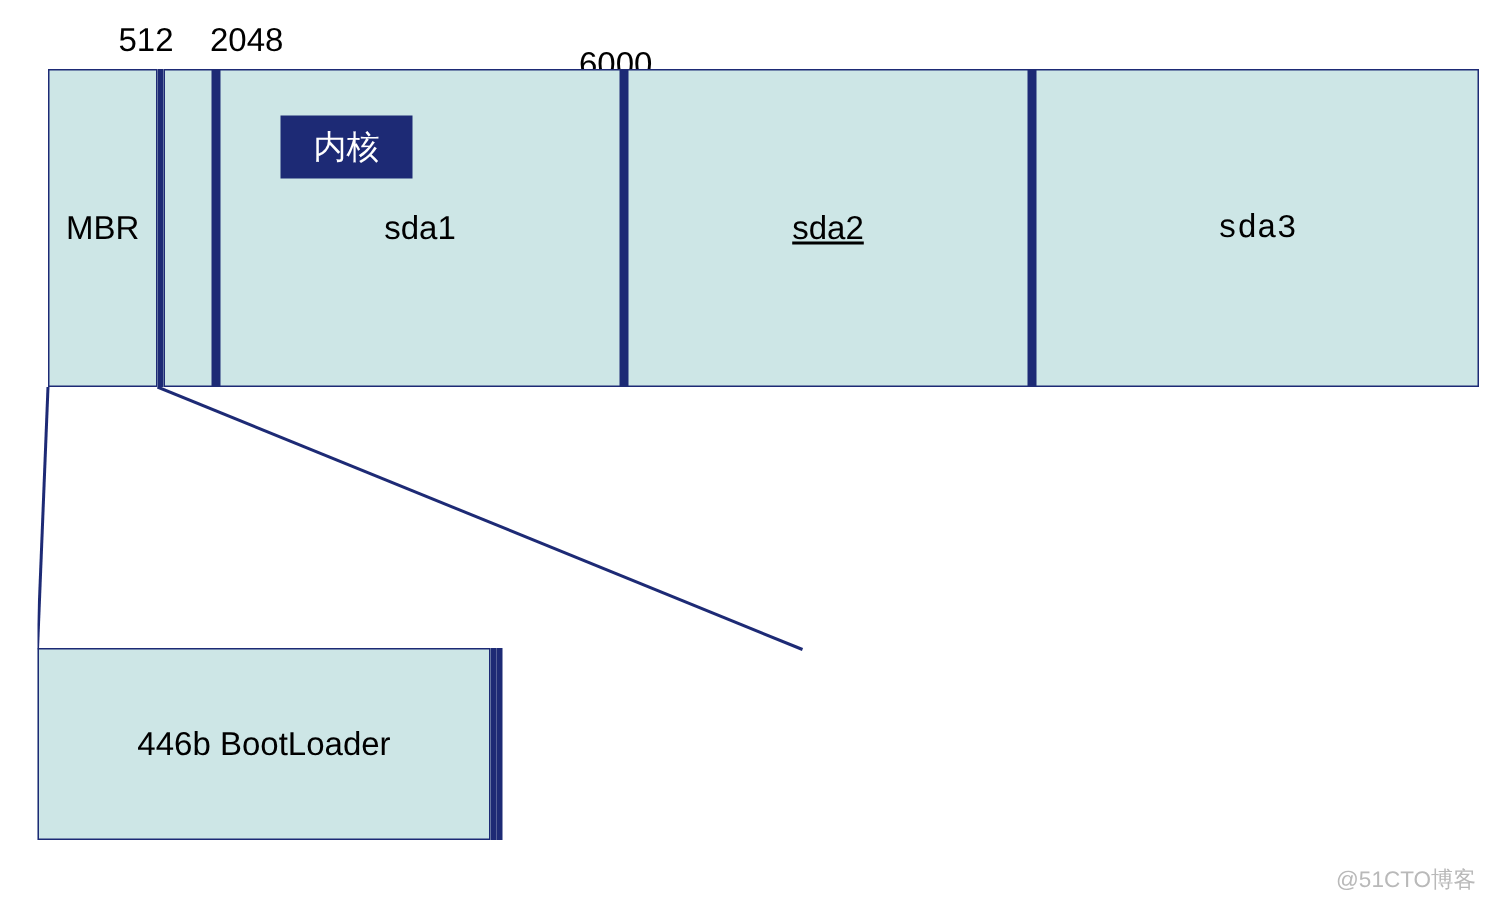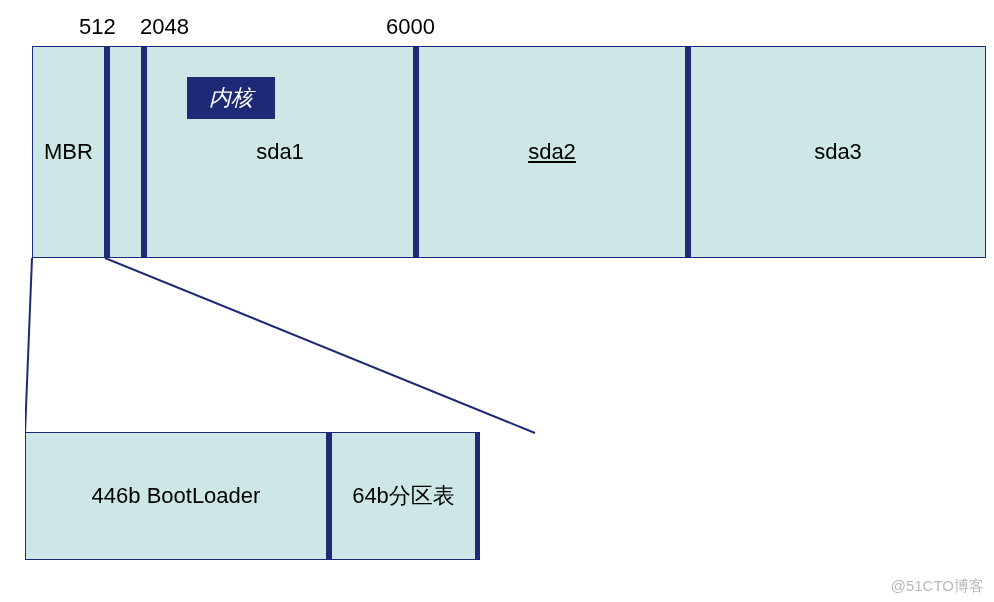--- a/index.html
+++ b/index.html
@@ -37,21 +37,20 @@
       background: #1d2a75;
     }
     .kernel-badge {
       position: absolute;
       top: 30px;
       left: 40px;
       background: #1d2a75;
       color: #fff;
       font-size: 22px;
       padding: 6px 22px;
-      font-style: italic;
     }
     .zoom-svg {
       position: absolute;
       top: 258px;
       left: 25px;
       width: 560px;
       height: 185px;
     }
     .mbr-row {
       position: absolute;
@@ -66,52 +65,49 @@
       bottom: 6px;
       color: #b9b9b9;
       font-size: 15px;
     }
   </style>
 </head>
 <body>
 
 <div class="tick-label" style="left:79px; top:14px;">512</div>
 <div class="tick-label" style="left:140px; top:14px;">2048</div>
-<div class="tick-label" style="left:386px; top:14px;">6000</div>
+<div class="tick-label" style="left:386px; top:30px;">6000</div>
 
 <div class="disk-row">
   <div class="block" style="width:73px;">
     <span>MBR</span>
   </div>
   <div class="divider"></div>
   <div class="block" style="width:33px;"></div>
   <div class="divider"></div>
   <div class="block" style="width:268px;">
     <div class="kernel-badge">内核</div>
     <span>sda1</span>
   </div>
   <div class="divider"></div>
   <div class="block" style="width:268px;text-decoration:underline;">
     <span>sda2</span>
   </div>
   <div class="divider"></div>
-  <div class="block" style="width:296px;">
+  <div class="block" style="width:296px;font-family:Liberation Mono, monospace;">
     <span>sda3</span>
   </div>
 </div>
 
 <svg class="zoom-svg">
   <line x1="7" y1="0" x2="0" y2="175" stroke="#1d2a75" stroke-width="2"></line>
   <line x1="80" y1="0" x2="510" y2="175" stroke="#1d2a75" stroke-width="2"></line>
 </svg>
 
 <div class="mbr-row">
   <div class="block" style="width:302px;">
     <span>446b BootLoader</span>
   </div>
   <div class="divider"></div>
-  <div class="block" style="width:145px;">
-    <span>64b分区表</span>
-  </div>
   <div class="divider"></div>
 </div>
 
 <div class="watermark">@51CTO博客</div>
 
 </body></html>

